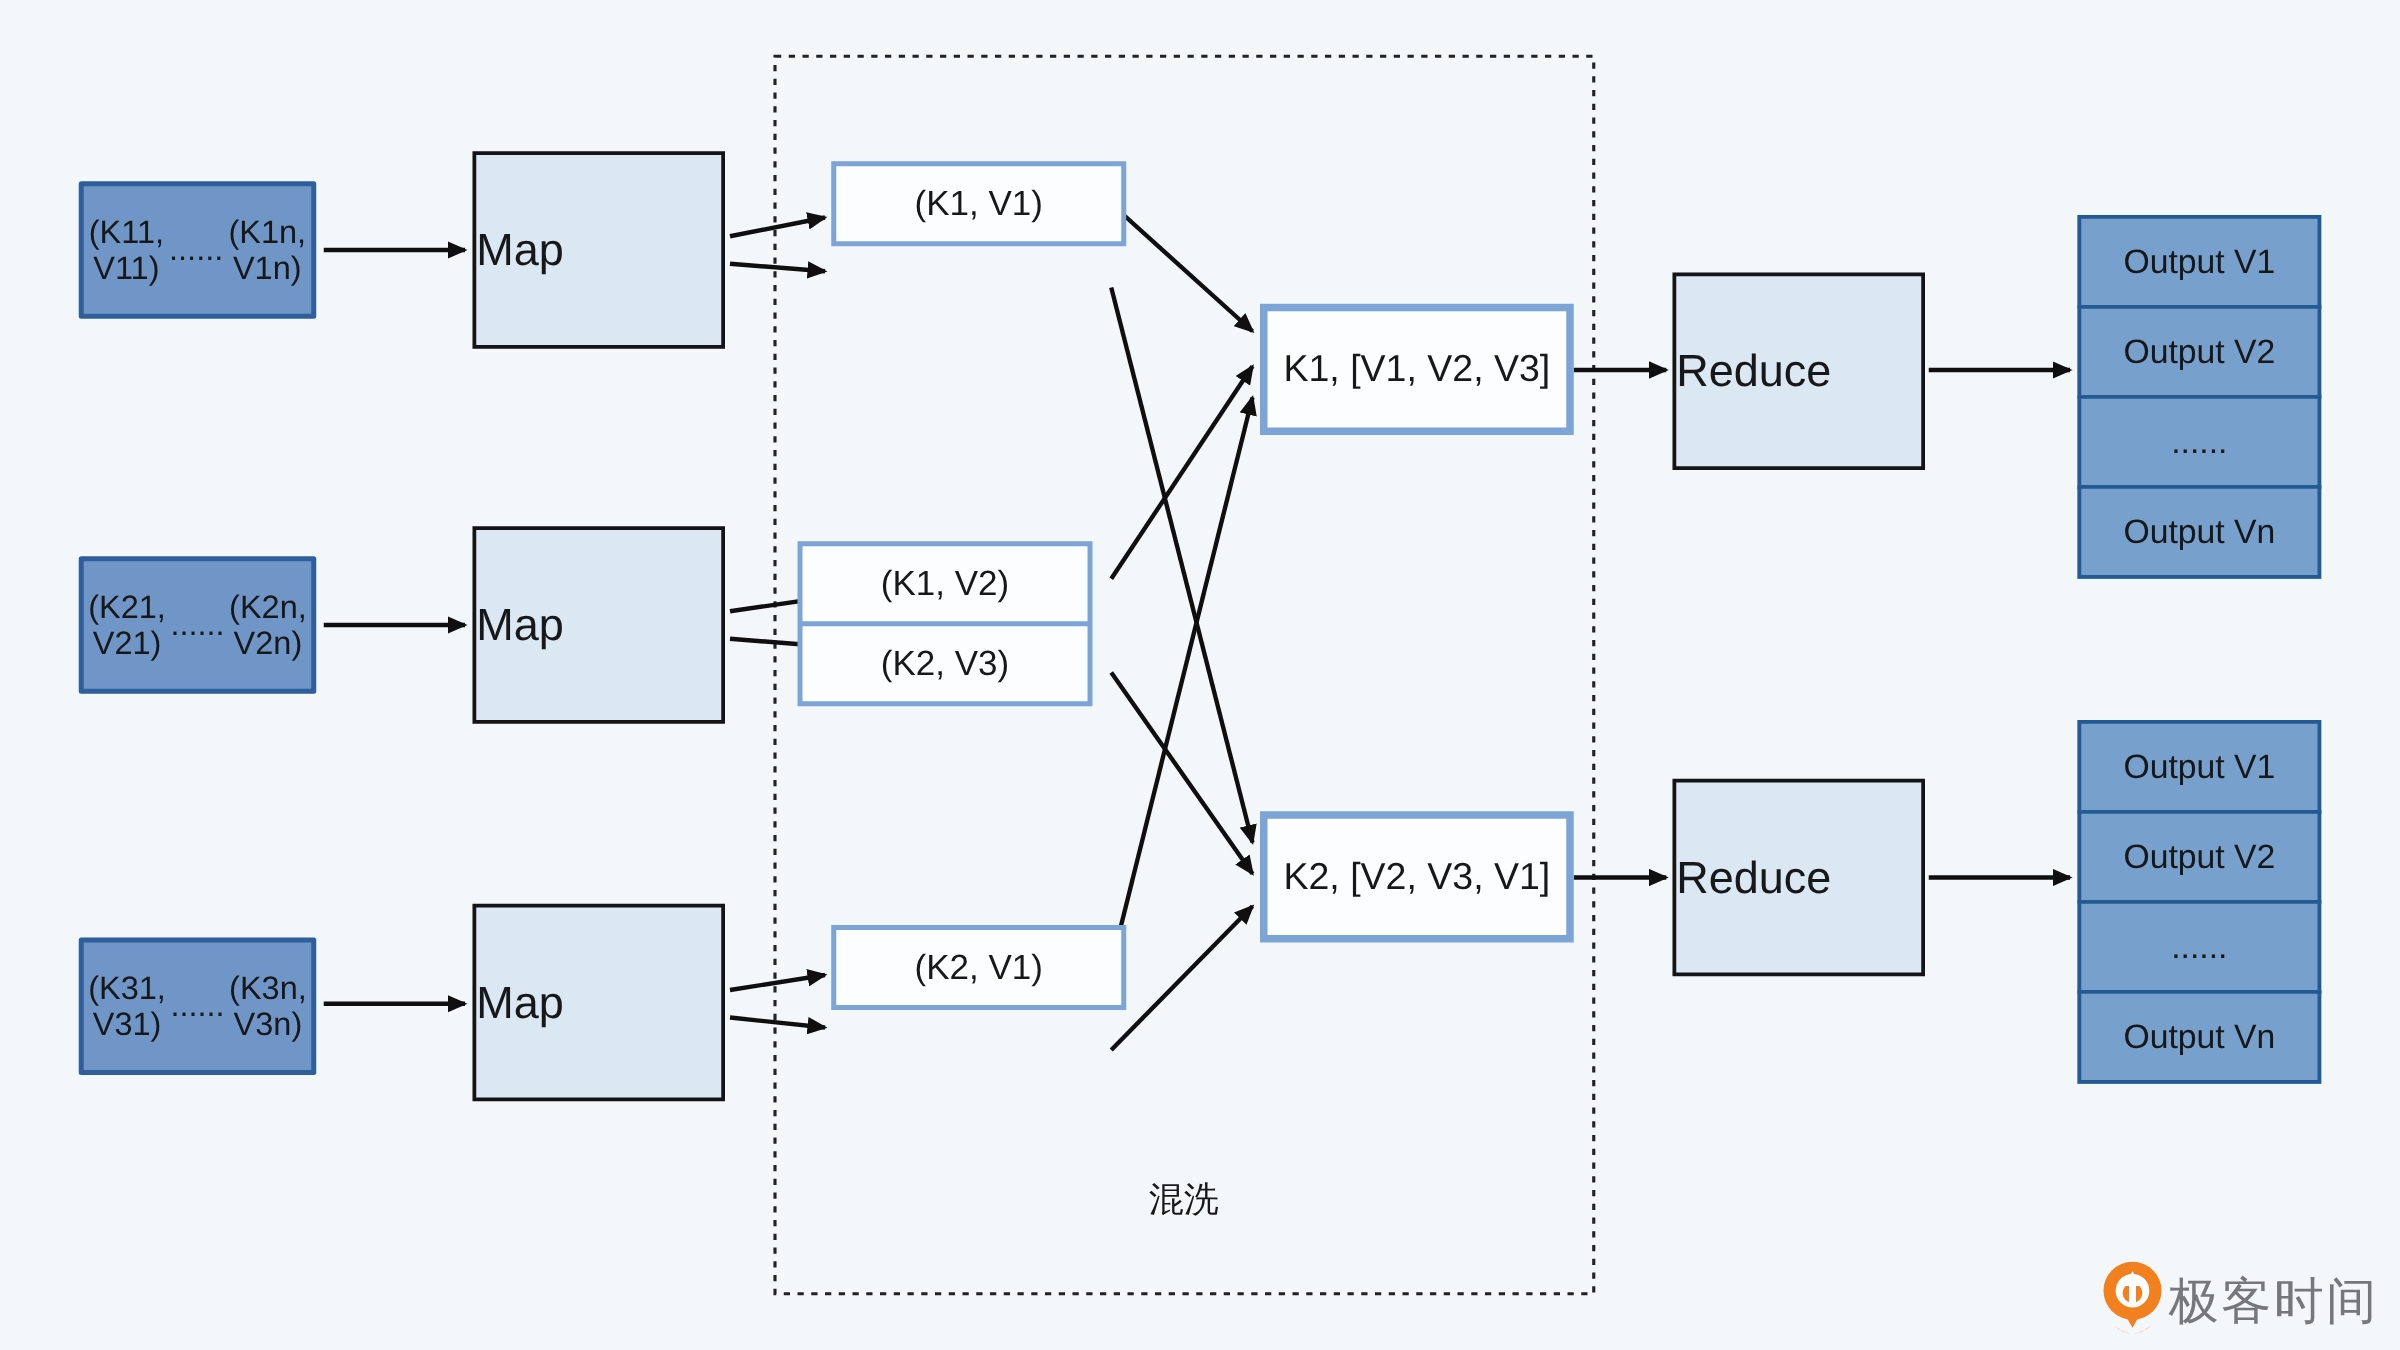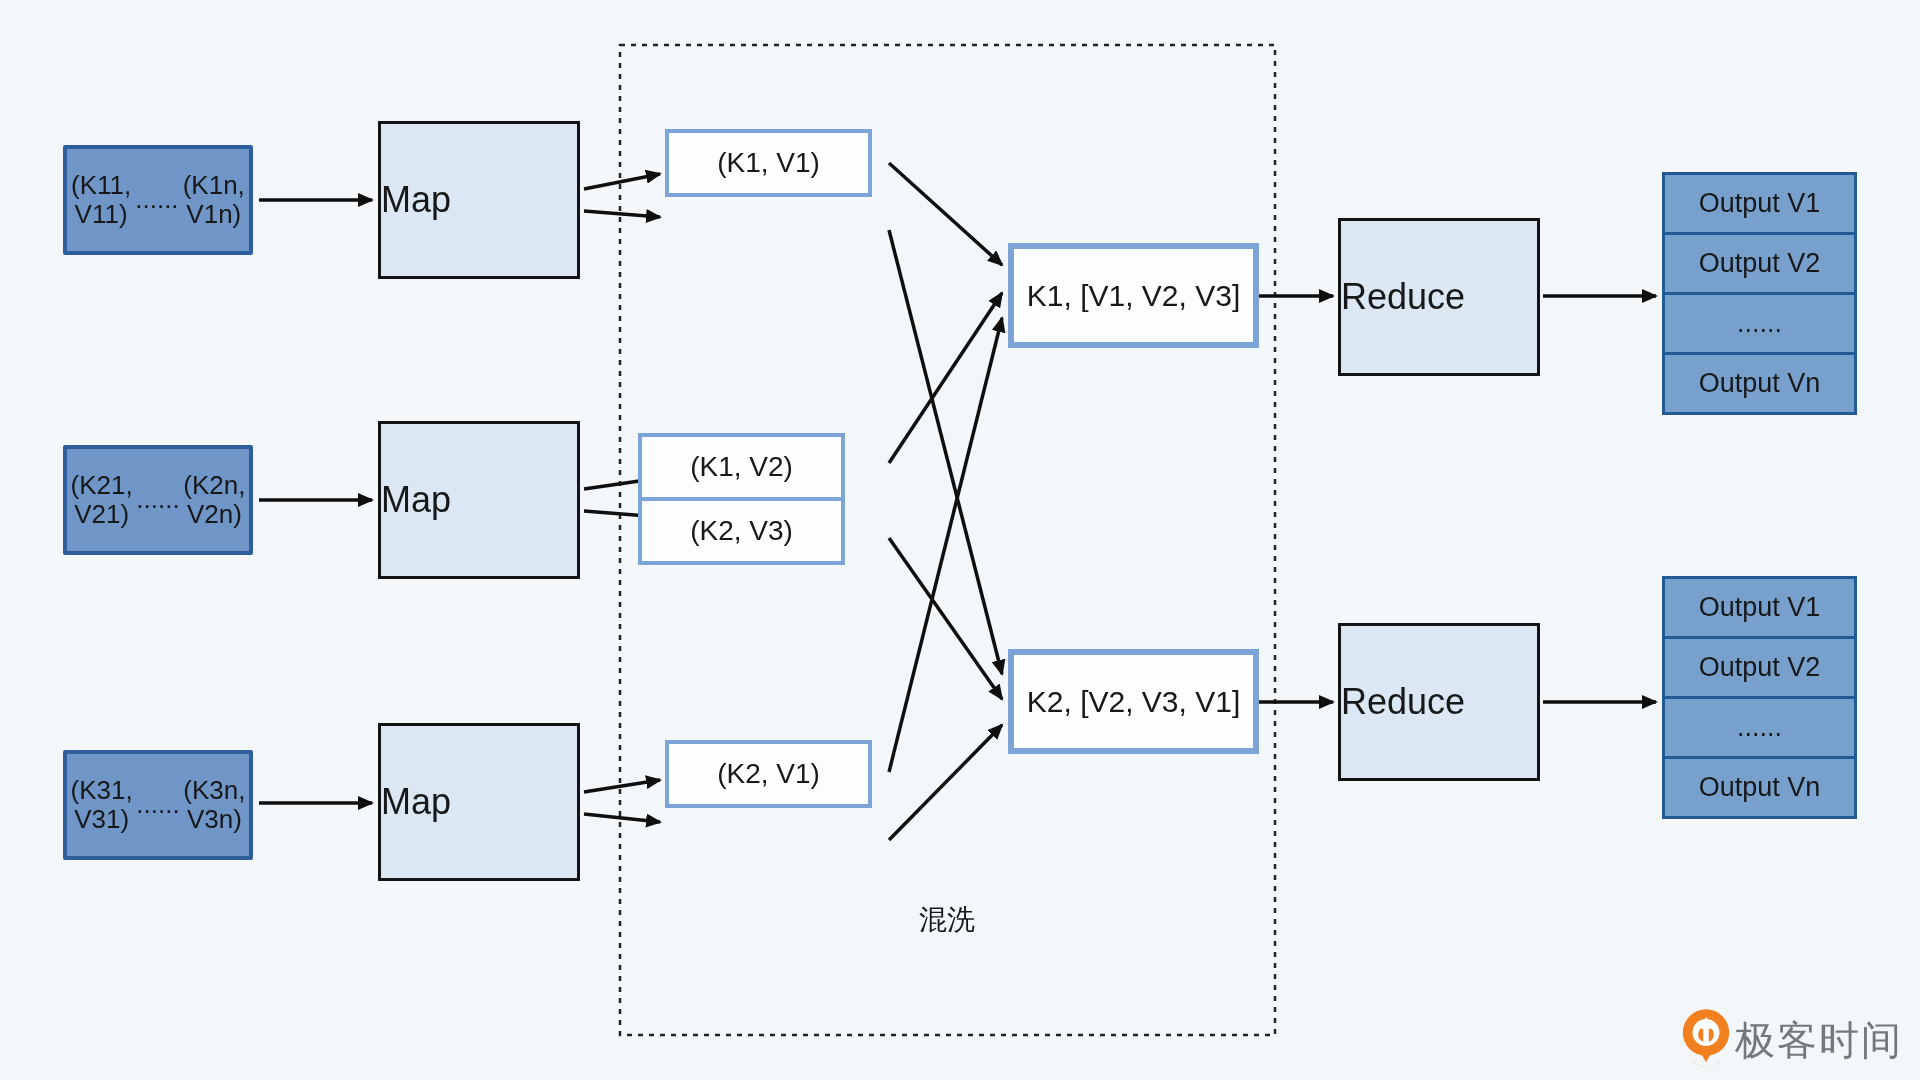--- a/index.html
+++ b/index.html
@@ -13,33 +13,33 @@
   body{background:var(--bg);font-family:"Liberation Sans","DejaVu Sans",sans-serif;color:var(--text);}
   .canvas{position:relative;width:1920px;height:1080px;background:var(--bg);overflow:hidden;}
   .arrow-layer{position:absolute;left:0;top:0;width:1920px;height:1080px;}
 
   .input-box{position:absolute;width:190px;height:110px;background:var(--dark-fill);
     border:4px solid var(--dark-border);border-radius:2px;display:flex;flex-direction:row;
     justify-content:center;align-items:center;font-size:26px;line-height:1.12;text-align:center;}
   .proc-box{position:absolute;width:202px;height:158px;background:var(--light-fill);
     border:3px solid var(--light-border);display:flex;justify-content:flex-start;align-items:center;
     font-size:36px;}
-  .pair-box{position:absolute;width:207px;background:var(--cell-border);padding:4px;}
+  .pair-box{position:absolute;width:236px;background:var(--cell-border);padding:4px;}
   .pair-cell{height:60px;background:var(--cell-fill);display:flex;justify-content:center;
     align-items:center;font-size:28px;}
   .pair-cell + .pair-cell{margin-top:4px;}
   .agg-box{position:absolute;width:251px;height:105px;background:var(--cell-fill);
     border:6px solid var(--cell-border);display:flex;justify-content:center;align-items:center;
     font-size:30px;}
   .out-stack{position:absolute;width:195px;display:flex;flex-direction:column;}
-  .out-cell{height:63px;background:var(--out-fill);border:3px solid var(--out-border);
+  .out-cell{height:75px;background:var(--out-fill);border:3px solid var(--out-border);
     display:flex;justify-content:center;align-items:center;font-size:27px;}
   .out-cell + .out-cell{margin-top:-3px;}
 
-  .shuffle-label{position:absolute;left:817px;top:900px;width:260px;text-align:center;
+  .shuffle-label{position:absolute;left:817px;top:940px;width:260px;text-align:center;
     font-size:28px;line-height:1.45;}
 
   .logo{position:absolute;left:1680px;top:1008px;display:flex;align-items:center;gap:3px;}
   .logo-text{font-size:40px;color:var(--logo-gray);letter-spacing:2px;}
 </style>
 </head>
 <body>
 
 <div class="canvas">
 

